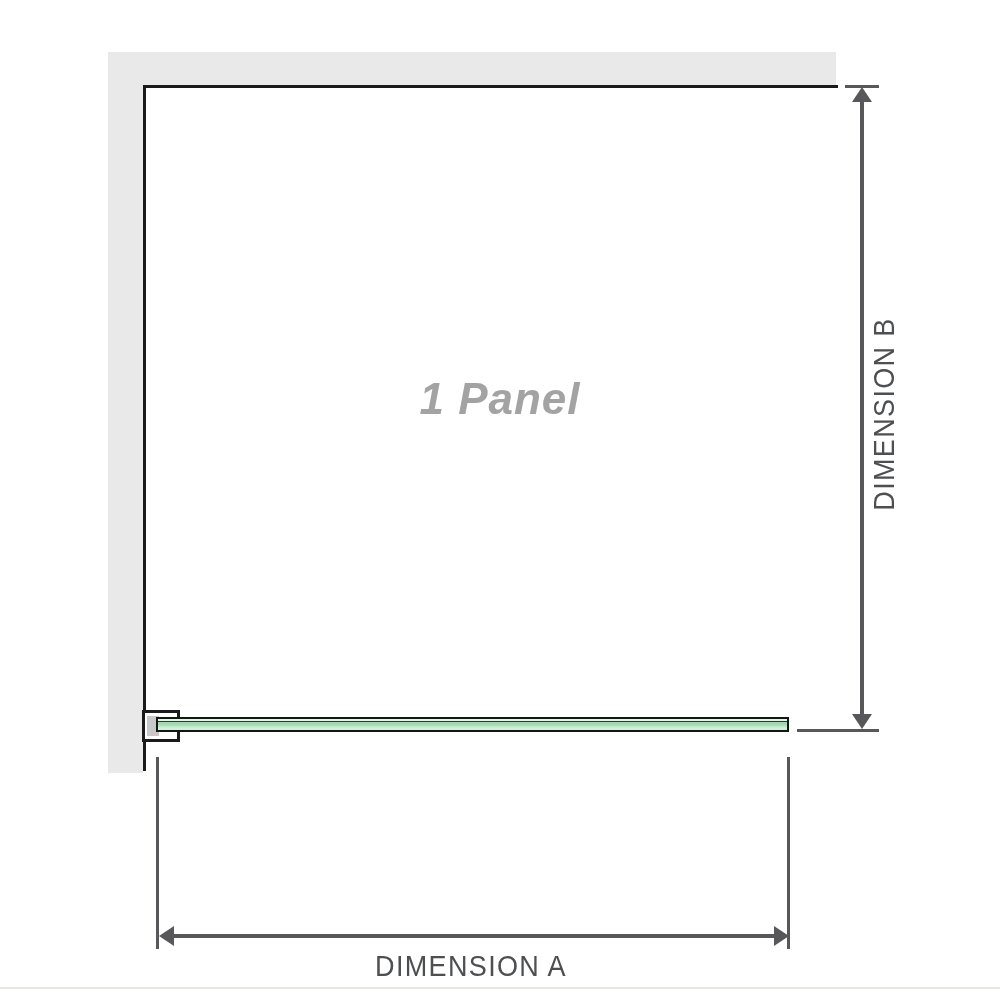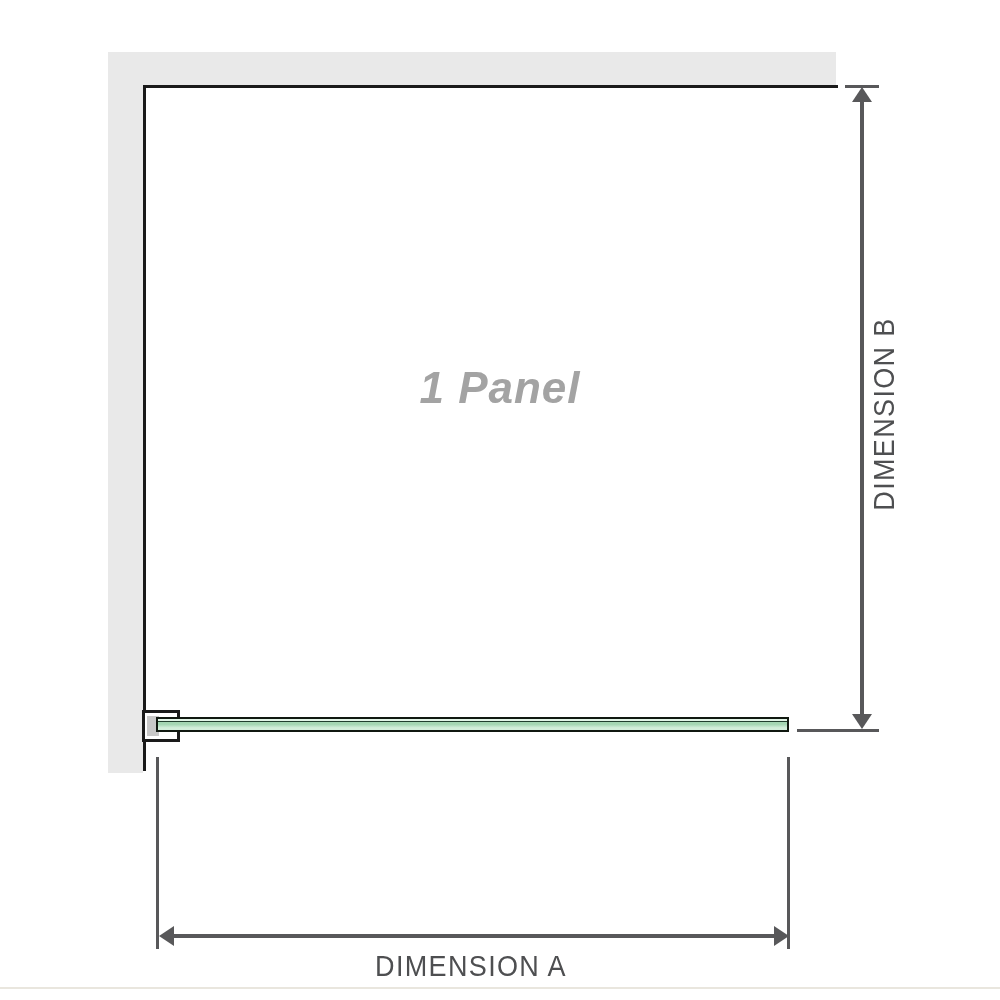--- a/index.html
+++ b/index.html
@@ -18,21 +18,21 @@
   .wall-left { left: 108px; top: 52px; width: 35px;  height: 721px; }
 
   
   .edge { background: var(--c-outline, #1a1a1a); }
   .panel-edge-top  { left: 143px; top: 85px; width: 695px; height: 3px; }
   .panel-edge-left { left: 143px; top: 85px; width: 3px;  height: 686px; }
 
   .panel-area { left: 146px; top: 88px; width: 690px; height: 628px; background: #ffffff; }
 
   .panel-label {
-    left: 500px; top: 388px;
+    left: 500px; top: 399px;
     transform: translate(-50%, -50%);
     font-style: italic;
     font-weight: bold;
     font-size: 44px;
     letter-spacing: 1px;
     color: var(--c-panel_text, #a3a3a3);
     white-space: nowrap;
   }
 
   

